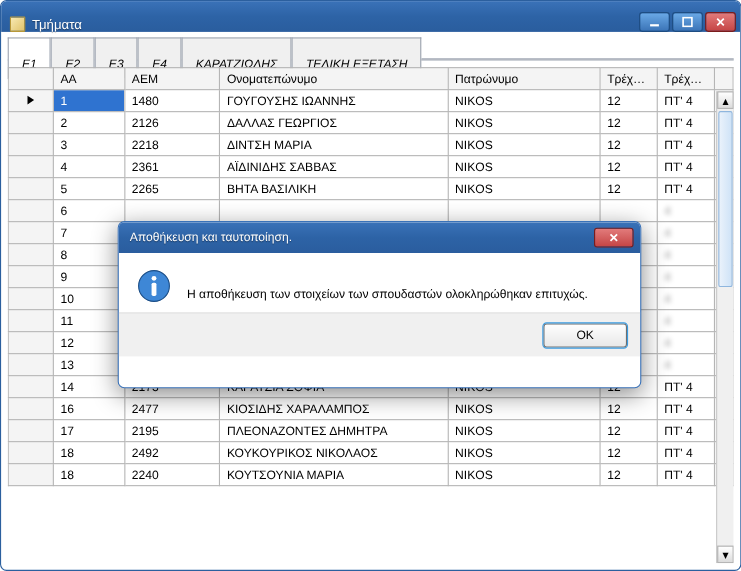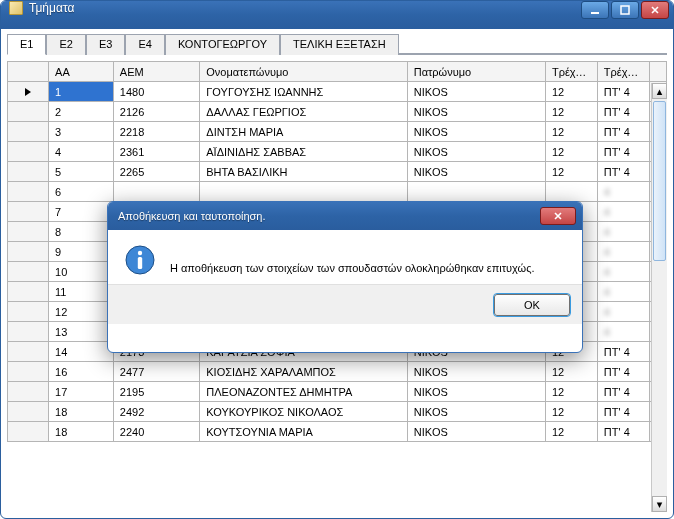--- a/index.html
+++ b/index.html
@@ -1,34 +1,34 @@
 <!DOCTYPE html>
 <html><head>
 <meta charset="utf-8">
 <style>
   * { box-sizing: border-box; font-family: "Segoe UI", Tahoma, sans-serif; font-size: 11px; }
   body { margin: 0; padding: 0; background: #fff; width: 674px; height: 519px; overflow: hidden; position: relative; }
 
   
   .window { width: 674px; height: 519px; position: relative; background: #fff; border: 1px solid #2b5f9e; border-radius: 6px; overflow: hidden; }
-  .titlebar { height: 28px; background: linear-gradient(to bottom, #3a72b8 0%, #2d63a6 50%, #2a5d9e 100%); display: flex; align-items: flex-start; padding: 0 4px 0 8px; color: #fff; }
+  .titlebar { height: 28px; background: linear-gradient(to bottom, #3a72b8 0%, #2d63a6 50%, #2a5d9e 100%); display: flex; align-items: flex-end; padding: 0 4px 0 8px; color: #fff; }
   .titlebar .title-icon { width: 14px; height: 14px; margin-right: 6px; background: linear-gradient(135deg,#f8e9b2,#e0c36a); border: 1px solid #b89838; border-radius: 1px; }
   .titlebar .title-text { flex: 1; color: #fff; font-size: 12px; text-shadow: 0 1px 1px rgba(0,0,0,.4); }
   .titlebar .winbtns { display: flex; gap: 2px; }
   .winbtn { width: 28px; height: 18px; border-radius: 3px; display: flex; align-items: center; justify-content: center; color:#fff; font-size: 10px; }
   .winbtn.min, .winbtn.max { background: linear-gradient(to bottom,#6aa9e6,#3b74b7); border:1px solid #1e4d82; }
   .winbtn.close { background: linear-gradient(to bottom,#e27b7b,#c54545); border:1px solid #7a1c1c; }
   .winbtn svg { width: 10px; height: 10px; }
 
   
   .client { position: absolute; left: 6px; right: 6px; top: 32px; bottom: 6px; background: #fff; display:flex; flex-direction:column; }
 
   
   .tabs { display: flex; border-bottom: 1px solid #9ca3af; height: 22px; }
-  .tab { padding: 3px 12px; border: 1px solid #9ca3af; border-bottom: none; background: #f0f0f0; margin-right: 0px; cursor: default; position: relative; top:1px; }
+  .tab { padding: 18px 12px; border: 1px solid #9ca3af; border-bottom: none; background: #f0f0f0; margin-right: 0px; cursor: default; position: relative; top:1px;font-style:italic; }
   .tab.active { background: #fff; border-bottom: 1px solid #fff; }
   .tabs .spacer { flex:1; border-bottom:1px solid #9ca3af; }
 
   
   .grid-wrap { flex:1; overflow:hidden; padding: 6px 0 0 0; position:relative; }
   table.grid { border-collapse: collapse; width: 100%; table-layout: fixed; }
   table.grid th, table.grid td { border: 1px solid #b5b5b5; padding: 3px 6px; text-align: left; white-space: nowrap; overflow: hidden; text-overflow: ellipsis; height: 20px; }
   table.grid th { background: #f4f4f4; font-weight: normal; }
   col.rowhdr { width: 38px; }
   col.aa     { width: 60px; }
@@ -87,21 +87,21 @@
         </div>
     </div>
   </div>
 
   <div class="client">
     <div class="tabs" id="tabs">
         <div class="tab active">Ε1</div>
         <div class="tab">Ε2</div>
         <div class="tab">Ε3</div>
         <div class="tab">Ε4</div>
-        <div class="tab">ΚΟΝΤΟΓΕΩΡΓΟΥ</div>
+        <div class="tab">ΚΑΡΑΤΖΙΩΛΗΣ</div>
         <div class="tab">ΤΕΛΙΚΗ ΕΞΕΤΑΣΗ</div>
         <div class="spacer"></div>
       </div>
 
     <div class="grid-wrap">
       <table class="grid">
         <colgroup>
           <col class="rowhdr">
             <col class="aa">
             <col class="aem">

